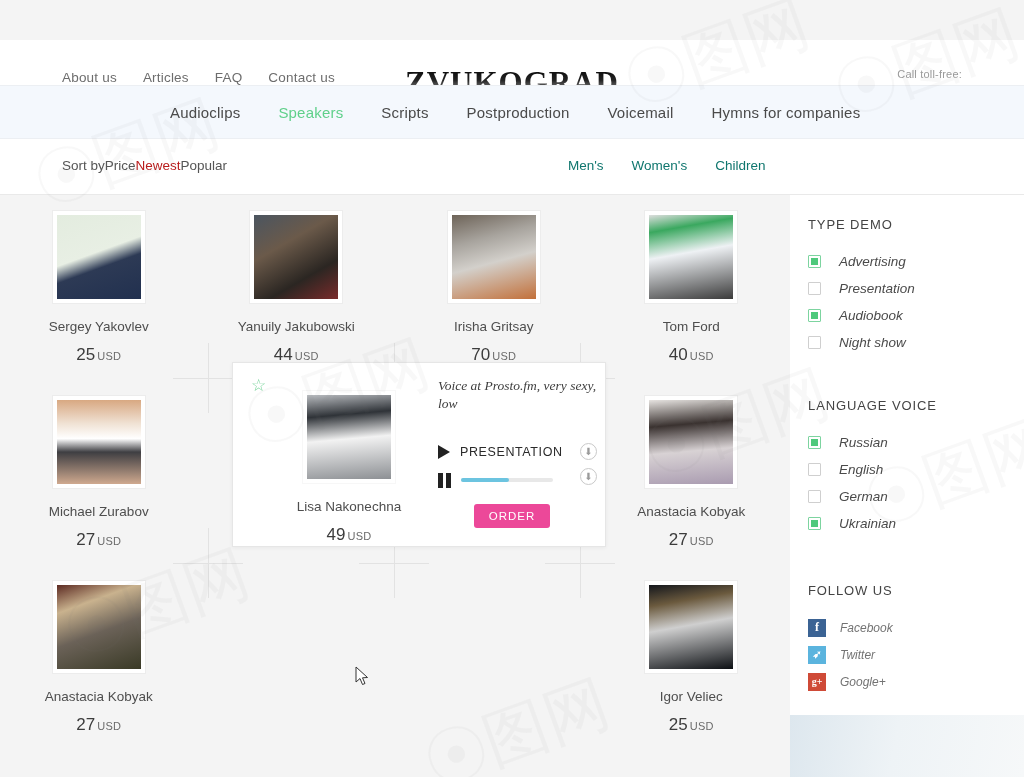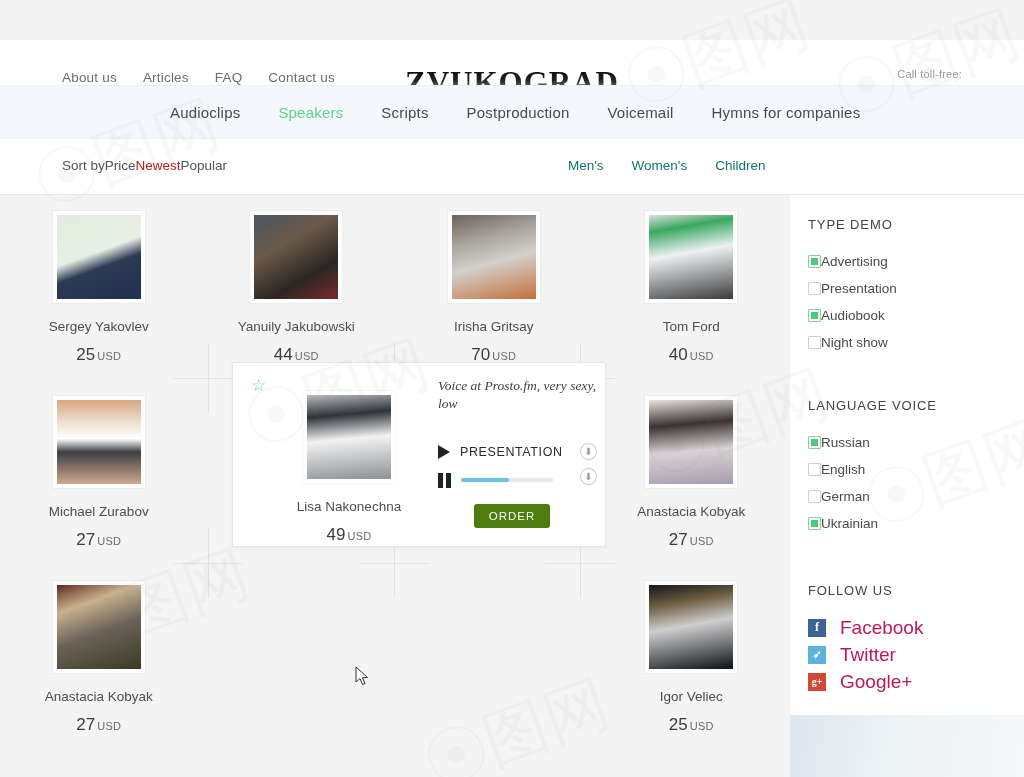--- a/index.html
+++ b/index.html
@@ -100,42 +100,42 @@
   .progress > span { position: absolute; left: 0; top: 0; height: 4px; width: 52%; background: #6cc4e0; border-radius: 2px; }
   .dl {
     position: absolute; right: 8px; width: 17px; height: 17px; border-radius: 50%;
     border: 1px solid #c9c9c9; color: #9a9a9a; font-size: 10px;
     display: flex; align-items: center; justify-content: center;
   }
   .dl.one { top: 80px; }
   .dl.two { top: 105px; }
   .order-btn {
     position: absolute; left: 241px; top: 141px; width: 76px; height: 24px;
-    background: #4d7c0f; color: #ffffff; border: 0; border-radius: 3px;
+    background: #ec4899; color: #ffffff; border: 0; border-radius: 3px;
     font-size: 11.5px; letter-spacing: 1px; font-family: "Liberation Sans", sans-serif;
     cursor: pointer;
   }
   .cursor-arrow {
     position: absolute; left: 355px; top: 666px; width: 14px; height: 20px; z-index: 9;
   }
 
   
   .sidebar { position: absolute; left: 790px; top: 195px; width: 234px; height: 520px; background: #ffffff; padding: 22px 0 0 18px; }
   .sb-title { font-size: 13px; color: #444; letter-spacing: .9px; margin-bottom: 16px; }
   .sb-title.second { margin-top: 42px; }
   .sb-title.third { margin-top: 46px; }
-  .checkrow { display: flex; align-items: center; height: 27px; }
+  .checkrow { display: flex; align-items: center; gap: 18px; height: 27px; font-style: italic; }
   .box { width: 13px; height: 13px; border: 1px solid #cfcfcf; background: #fff; position: relative; border-radius: 1px; }
   .box.on { border-color: #7dd4a0; }
   .box.on:after { content: ""; position: absolute; left: 2px; top: 2px; width: 7px; height: 7px; background: #4ec97c; }
   .checkrow .lab { font-size: 13.5px; color: #4a4a4a; }
   .social { display: flex; align-items: center; gap: 14px; height: 27px; }
   .sicon { width: 18px; height: 18px; color: #fff; font-size: 12px; font-weight: bold;
            display: flex; align-items: center; justify-content: center; font-family: "Liberation Serif", serif; }
-  .social .lab { font-size: 19px; color: #be185d; }
+  .social .lab { font-size: 12px; color: #737373; font-style: italic; }
   .bluegrad { position: absolute; left: 790px; top: 715px; width: 234px; height: 62px;
               background: linear-gradient(100deg,#dde7ee 0%,#eef3f6 45%,#f6f8f9 100%); }
 
   
   .wm { position: absolute; inset: 0; pointer-events: none; opacity: .5; z-index: 20; }
   .wm span {
     position: absolute; color: rgba(120,120,120,.10); font-size: 64px;
     font-family: "Liberation Serif", serif; transform: rotate(-20deg); white-space: nowrap;
   }
 </style>

